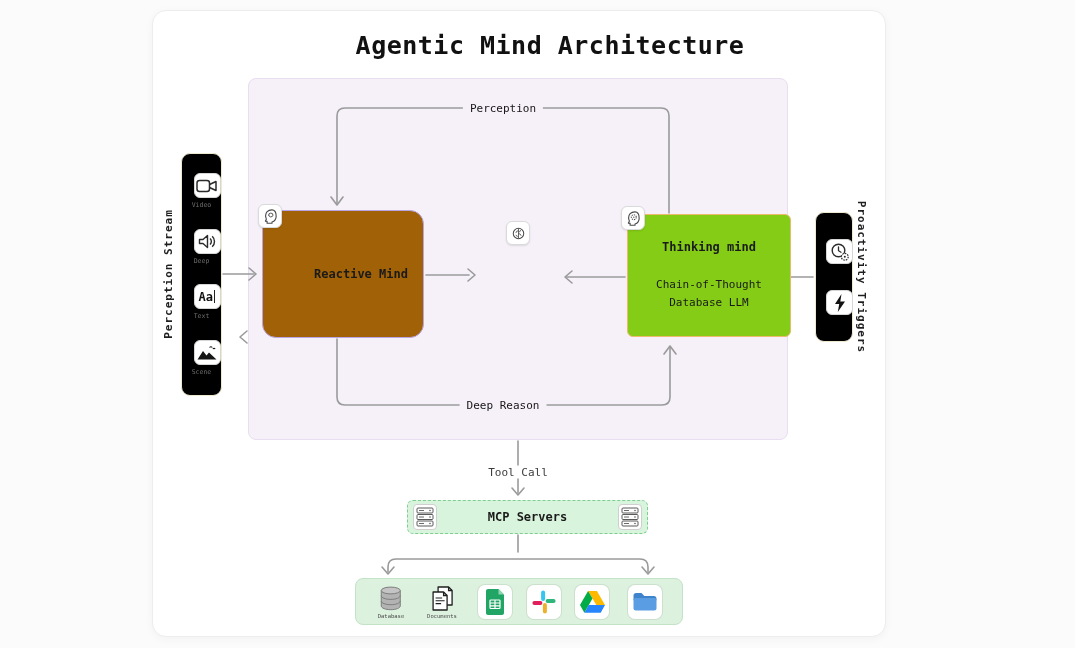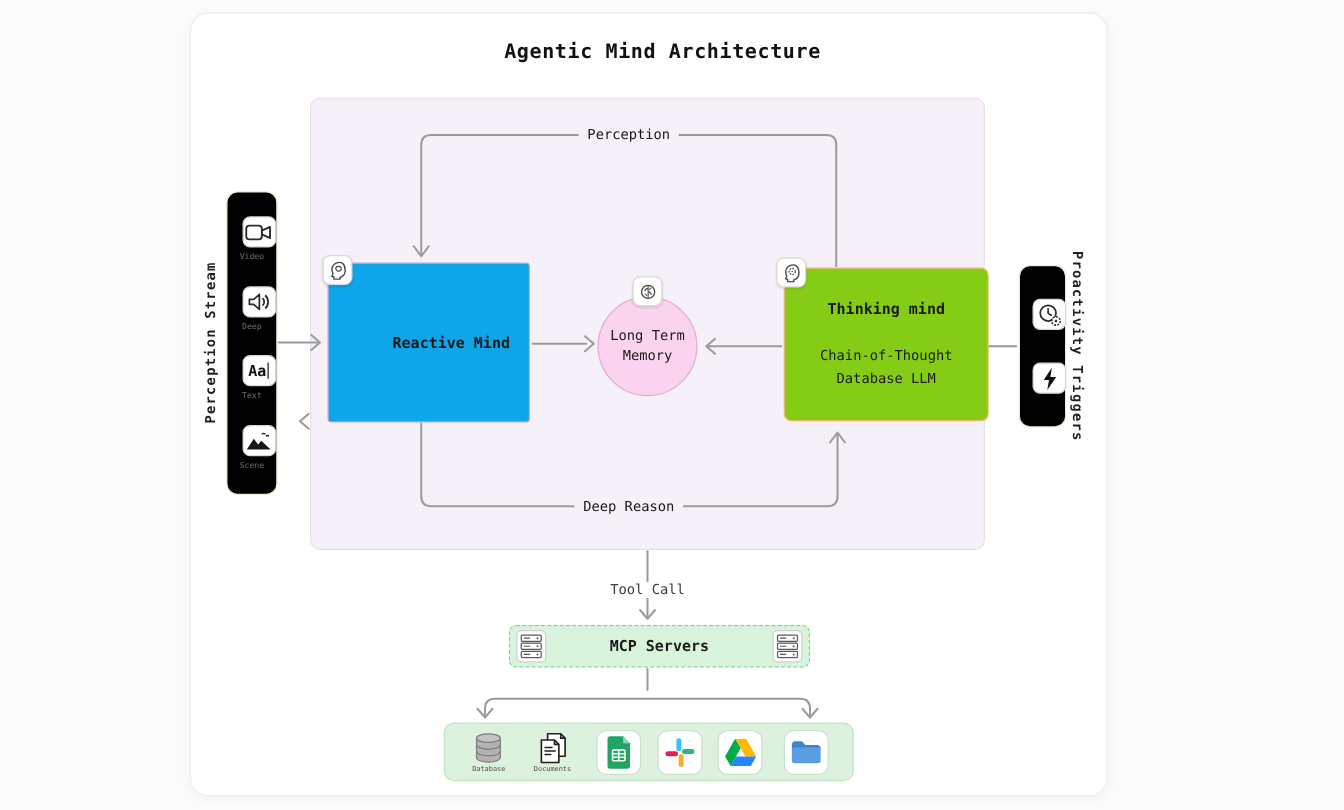--- a/index.html
+++ b/index.html
@@ -9,33 +9,33 @@
     font-family:"DejaVu Sans Mono","Liberation Mono",monospace;
     color:#1a1a1a;
   }
   .stage { position:relative; width:1075px; height:648px; background:#fbfbfb; overflow:hidden; }
   .card {
     position:absolute; left:152px; top:10px; width:734px; height:627px;
     background:#ffffff; border:1px solid #ededed; border-radius:14px;
     box-shadow:0 2px 10px rgba(0,0,0,.04);
   }
   .title {
-    position:absolute; left:530px; top:31px; transform:translateX(-50%);
-    font-size:16px; font-weight:bold; letter-spacing:.5px; white-space:nowrap; color:#111;
+    position:absolute; left:550px; top:31px; transform:translateX(-50%);
+    font-size:25px; font-weight:bold; letter-spacing:.5px; white-space:nowrap; color:#111;
   }
   .container {
     position:absolute; left:248px; top:78px; width:540px; height:362px;
     background:#f6f0f8; border:1px solid #e9def0; border-radius:8px;
   }
   .connectors { position:absolute; left:0; top:0; pointer-events:none; }
   .node {
     position:absolute; display:flex; flex-direction:column; align-items:center;
     justify-content:center; text-align:center;
   }
-  .reactive { left:262px; top:210px; width:162px; height:128px; background:#0ea5e9; border:1.5px solid #b9a5e3; border-radius:3px; gap:13px;padding-left:36px; }
+  .reactive { left:262px; top:210px; width:162px; height:128px; background:#a16207; border:1.5px solid #b9a5e3; border-radius:14px; gap:13px;padding-left:36px; }
   .thinking { left:627px; top:214px; width:164px; height:123px; background:#84cc16; border:1.5px solid #edba6d; border-radius:6px; gap:22px; }
   .memory   { left:478px; top:237px; width:80px; height:80px; background:#fad3ee; border:1.5px solid #e9a9d6; border-radius:50%; }
   .node-title { font-size:12px; font-weight:bold; }
   .node-sub { font-size:11px; line-height:1.55; white-space:pre-line; }
   .memory .node-sub { font-weight:normal; font-size:11px; line-height:1.5; }
   .badge {
     position:absolute; width:24px; height:24px; background:#fff; border:1px solid #dadada;
     border-radius:6px; display:flex; align-items:center; justify-content:center;
     box-shadow:0 1px 2px rgba(0,0,0,.10); z-index:3;
   }
@@ -126,24 +126,20 @@
   <div class="node reactive">
     <div class="node-title">Reactive Mind</div>
   </div>
   <div class="badge" style="left:258px; top:204px;">
     <svg width="17" height="17" viewBox="0 0 18 18">
       <path d="M10.5 2 C6 2 3.8 4.8 3.8 8.2 C3.8 10 4.6 11 4.6 11.9 L3.6 13.9 L5.4 14.2 V16.2 H10.6 V14.8 C13.2 14 15 12 15 8.7 C15 4.6 13 2 10.5 2 Z" stroke="#4a4a4a" stroke-width="1.2" fill="none" stroke-linejoin="round"></path>
       <path d="M7 8.2 Q6.6 5.6 9.2 5.4 Q11.8 5.4 11.6 7.6 Q11.4 9.6 9 9.4 Q7.4 9.3 7.6 7.8" stroke="#4a4a4a" stroke-width="1" fill="none"></path>
     </svg>
   </div>
 
-  <div class="node memory">
-    <div class="node-sub">Long Term
-Memory</div>
-  </div>
   <div class="badge" style="left:506px; top:221px;">
     <svg width="15" height="15" viewBox="0 0 16 16">
       <circle cx="8" cy="8" r="5.6" stroke="#4a4a4a" stroke-width="1.1" fill="none"></circle>
       <path d="M8 2.6 V13.2 M8 5 Q5.6 5 5.2 7.4 M8 8 Q10.4 8.2 10.8 10.4 M5 9.8 Q6.4 9.6 6.8 11.6 M10.6 4.6 Q9 5 9.2 6.6" stroke="#4a4a4a" stroke-width="0.9" fill="none"></path>
     </svg>
   </div>
 
   <div class="node thinking">
     <div class="node-title">Thinking mind</div>
     <div class="node-sub">Chain-of-Thought

